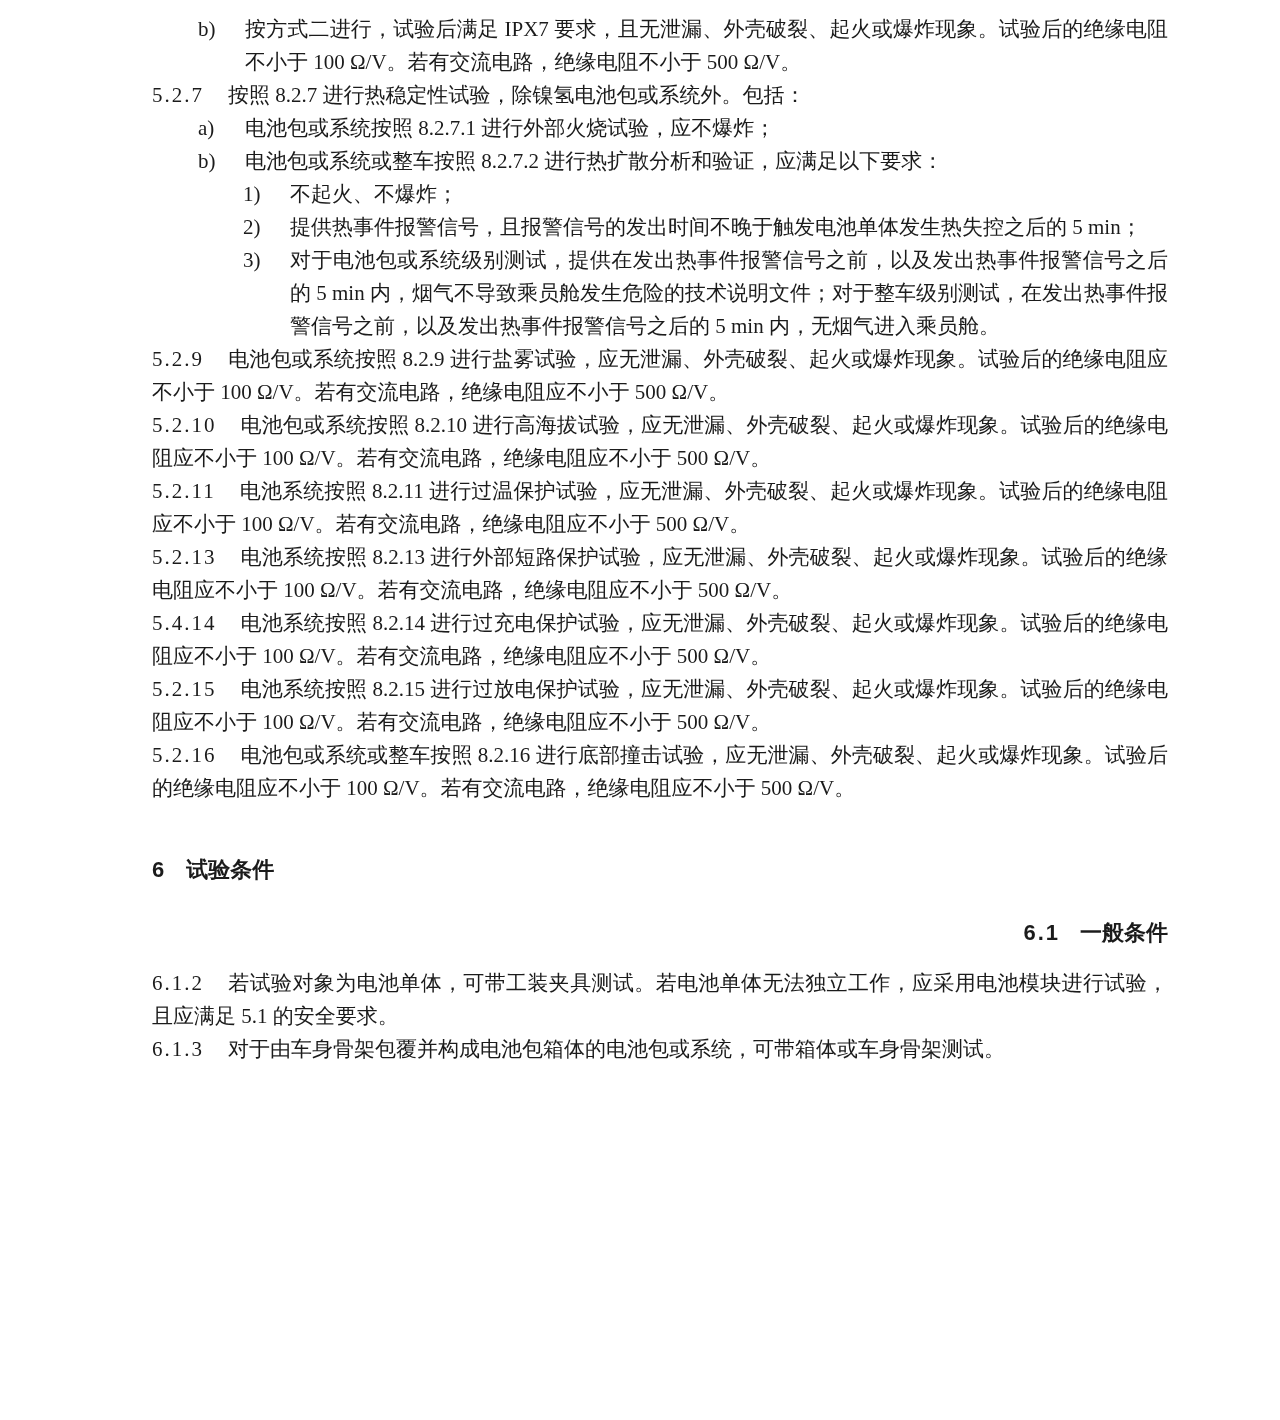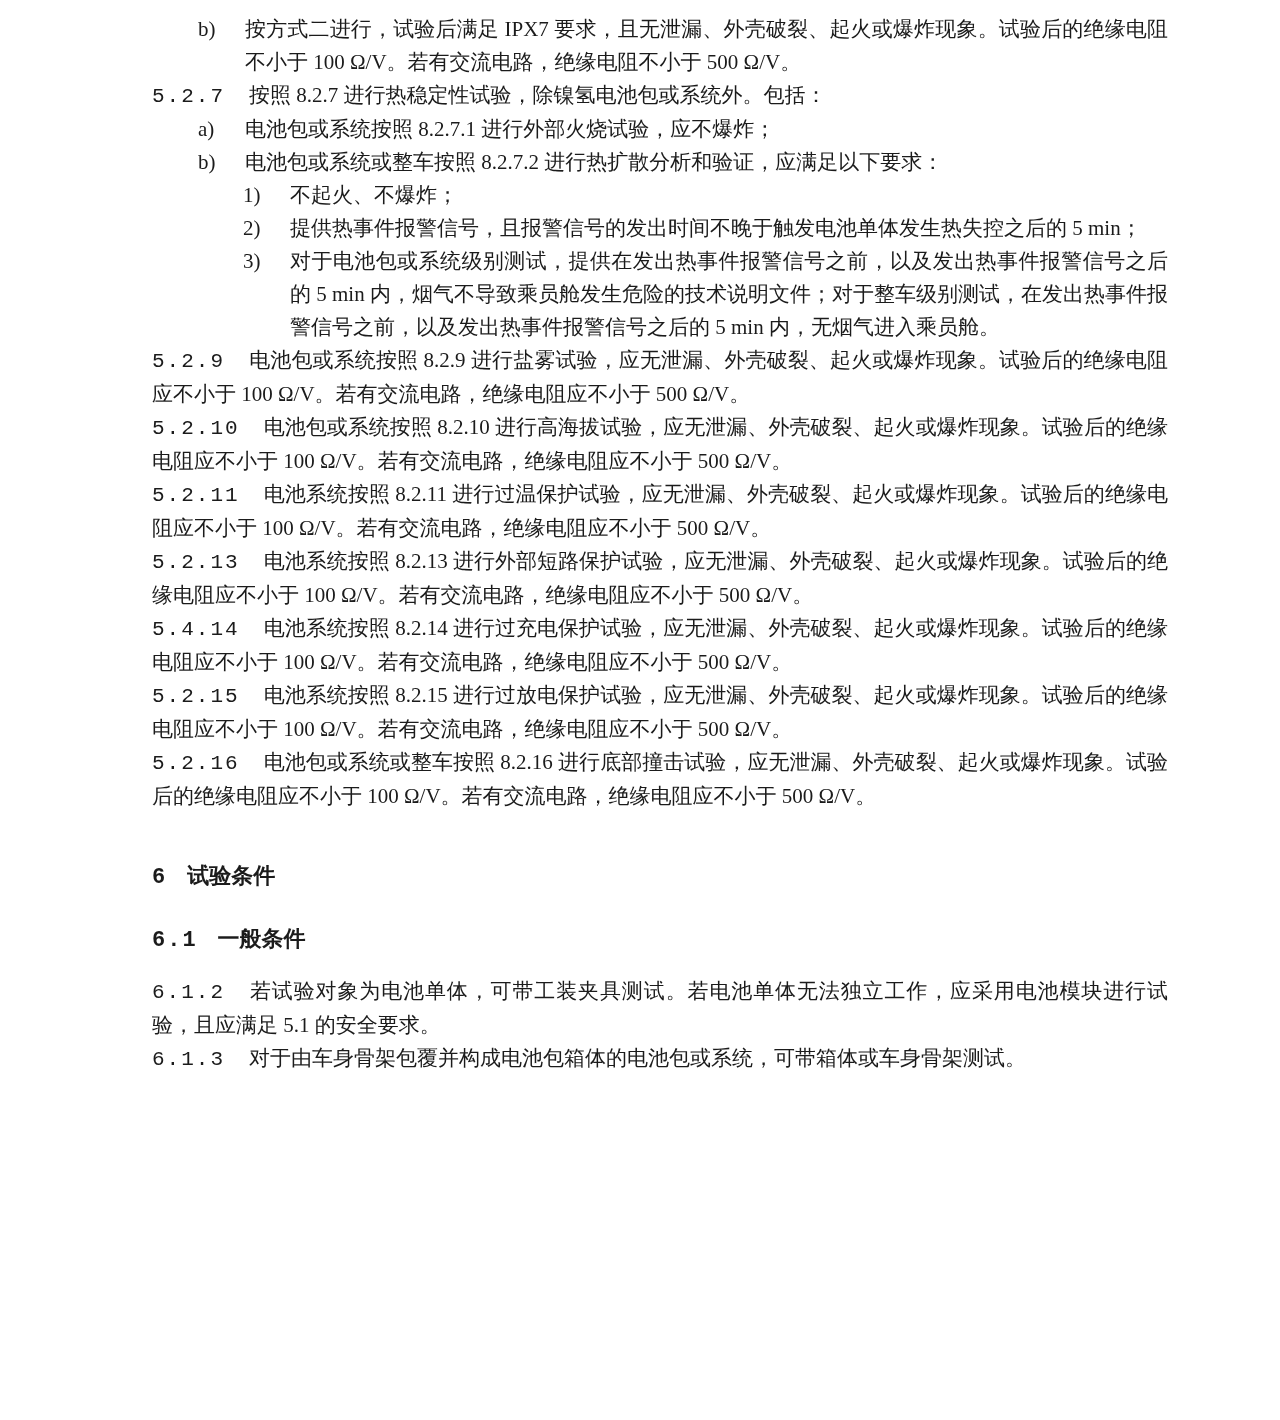--- a/index.html
+++ b/index.html
@@ -19,44 +19,44 @@
   }
   .doc-body { width: 1016px; }
 
   
   p.sec {
     margin: 0; padding: 0;
     font-size: 21px; line-height: 33px;
     text-align: justify;
   }
   .sec-num {
-    font-family: Liberation Mono, monospace;
+    font-family: Liberation Serif, serif;
     letter-spacing: 2px;
     padding-right: 24px;
     white-space: nowrap;
   }
 
   
   .li { display: flex; font-size: 21px; line-height: 33px; }
   .li .marker { flex: 0 0 auto; white-space: nowrap; }
   .li .li-text { flex: 1 1 auto; text-align: justify; }
   .li1 { margin-left: 46px; }
   .li1 .marker { width: 47px; }
   .li2 { margin-left: 91px; }
   .li2 .marker { width: 47px; }
 
   
   .heading {
-    font-family: Liberation Mono, monospace;
+    font-family: Liberation Sans, sans-serif;
     font-weight: bold;
     font-size: 22px; line-height: 33px;
     margin: 0;
   }
   .heading.h1 { margin-top: 48px; margin-bottom: 30px; }
-  .heading.h2 { margin-top: 10px; margin-bottom: 18px; }
+  .heading.h2 { margin-top: 10px; margin-bottom: 18px; text-align: right; }
   .heading .h-num { letter-spacing: 2px; padding-right: 20px; }
 </style>
 </head>
 <body>
 
 <div class="page">
   <div class="doc-body">
       <div class="li li1">
         <span class="marker">b)</span>
         <span class="li-text">按方式二进行，试验后满足 IPX7 要求，且无泄漏、外壳破裂、起火或爆炸现象。试验后的绝缘电阻不小于 100 Ω/V。若有交流电路，绝缘电阻不小于 500 Ω/V。</span>

